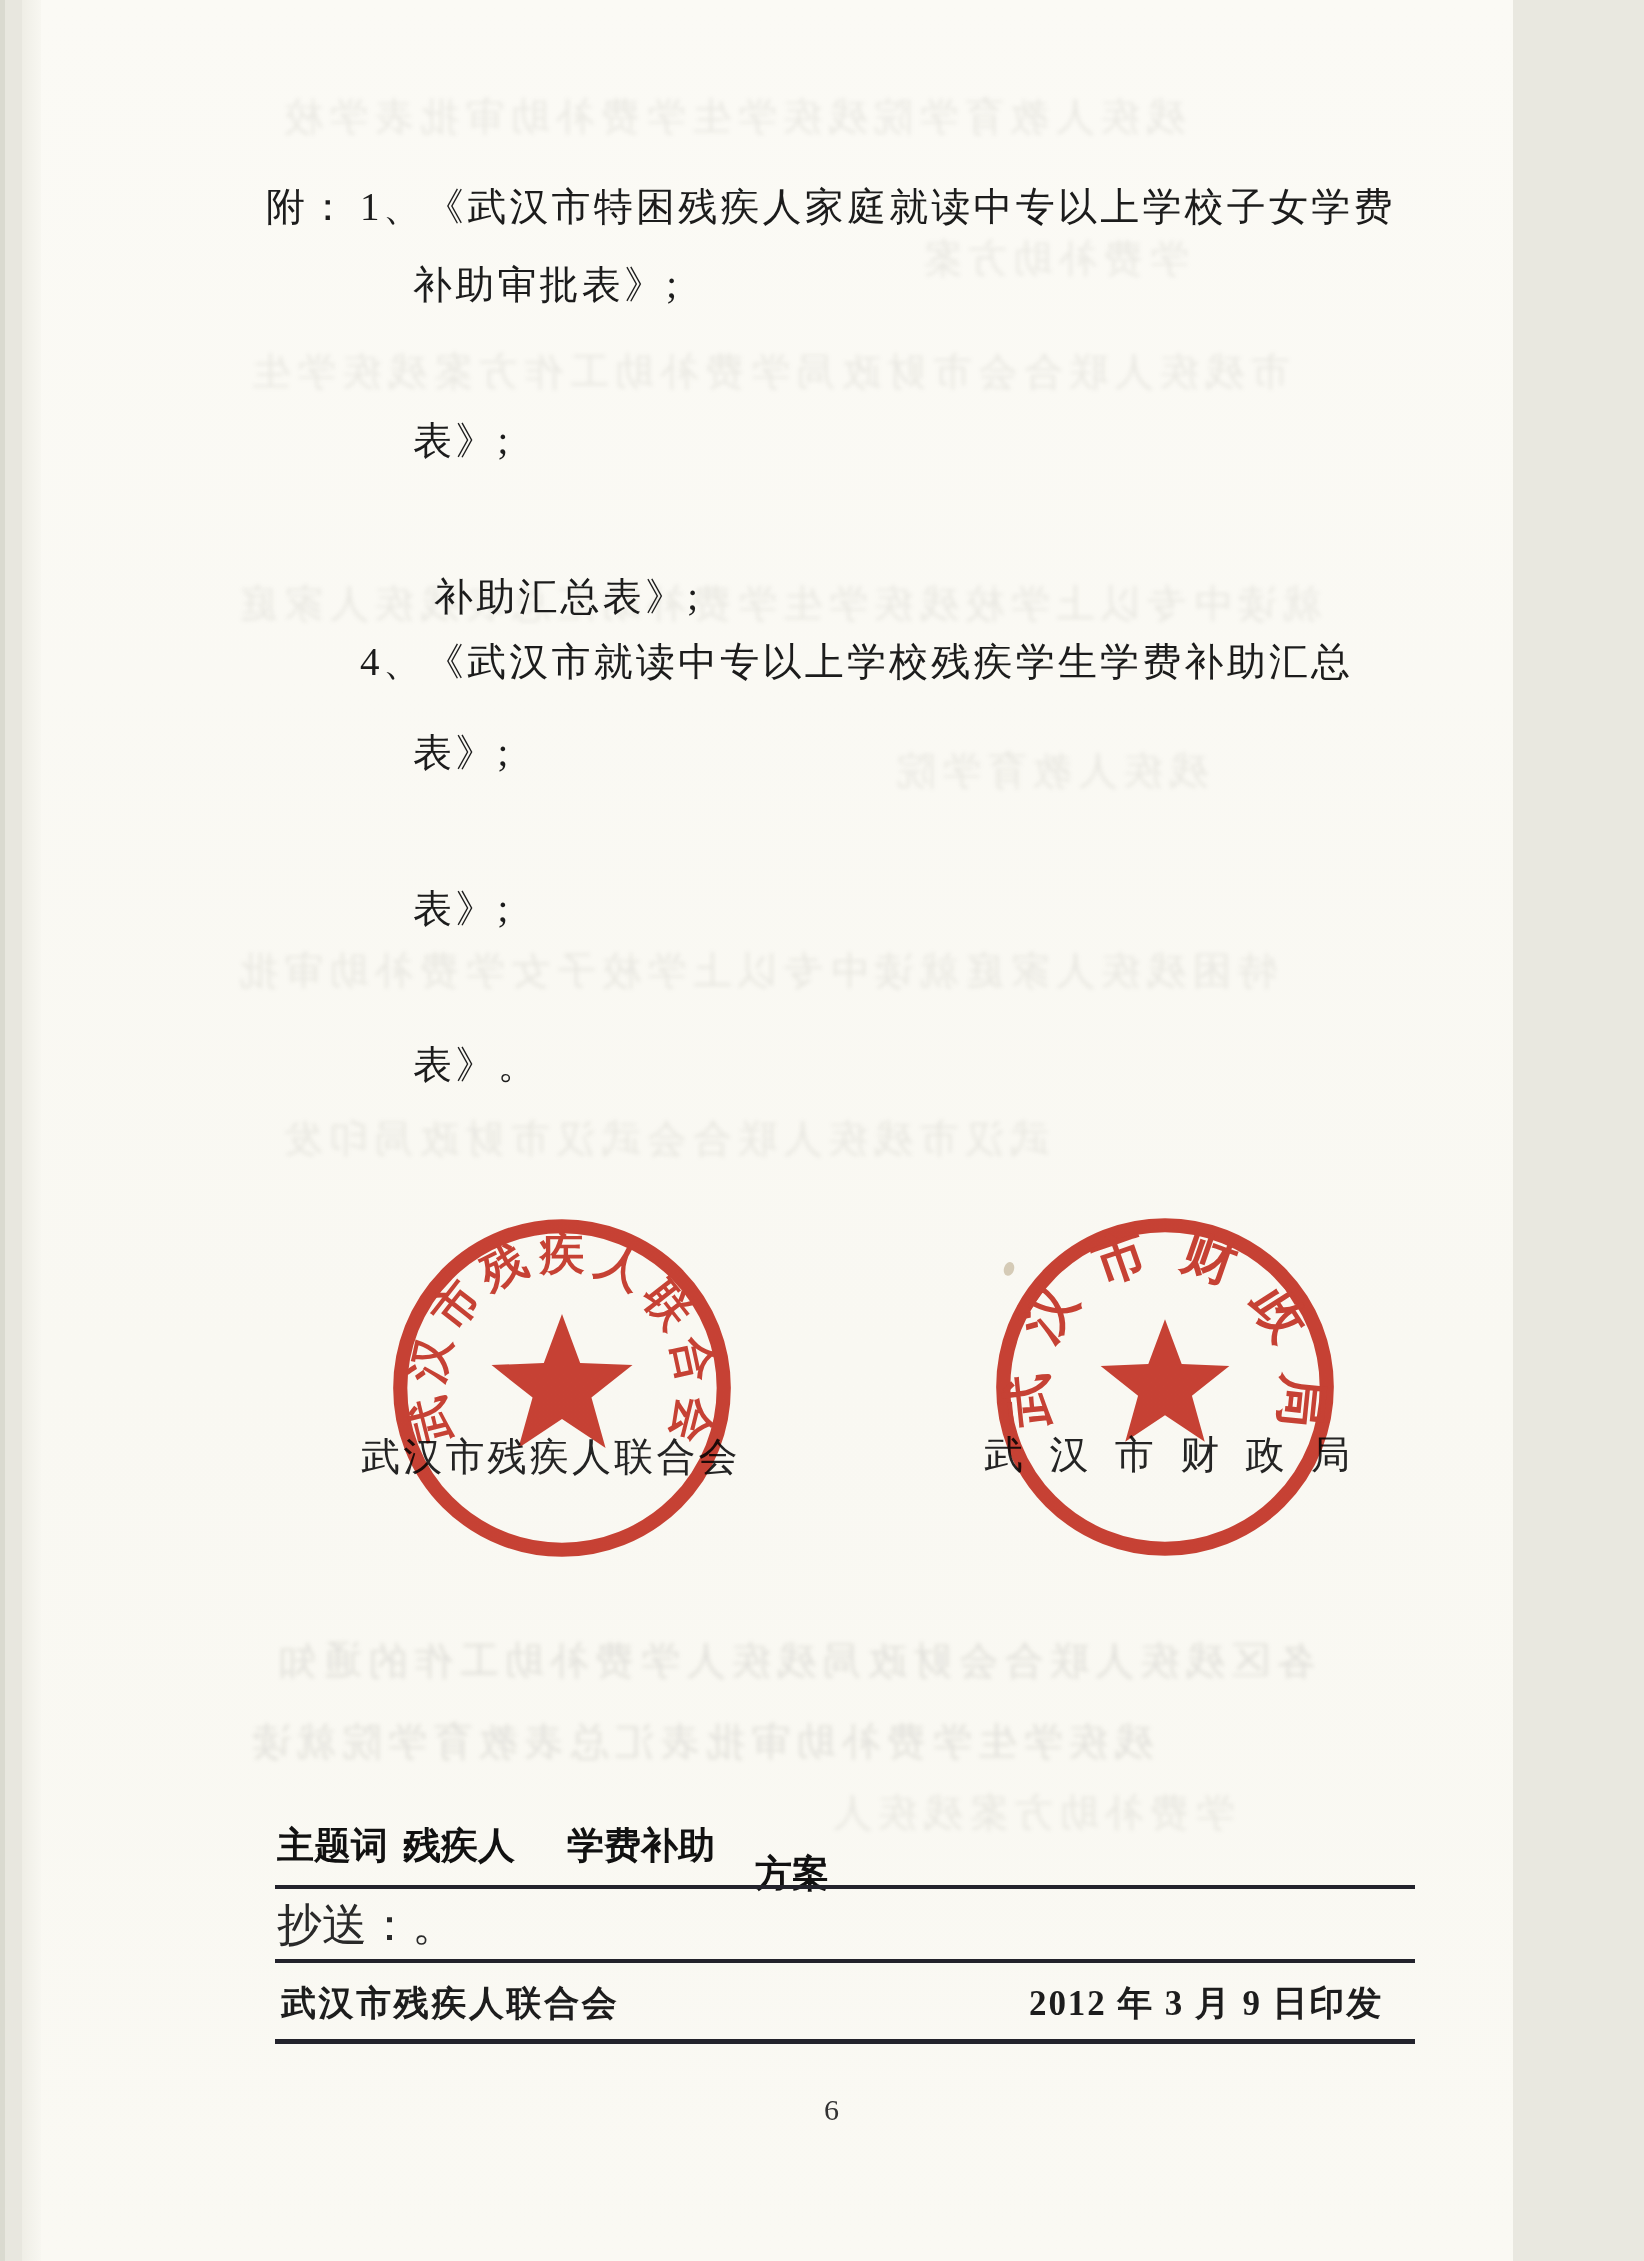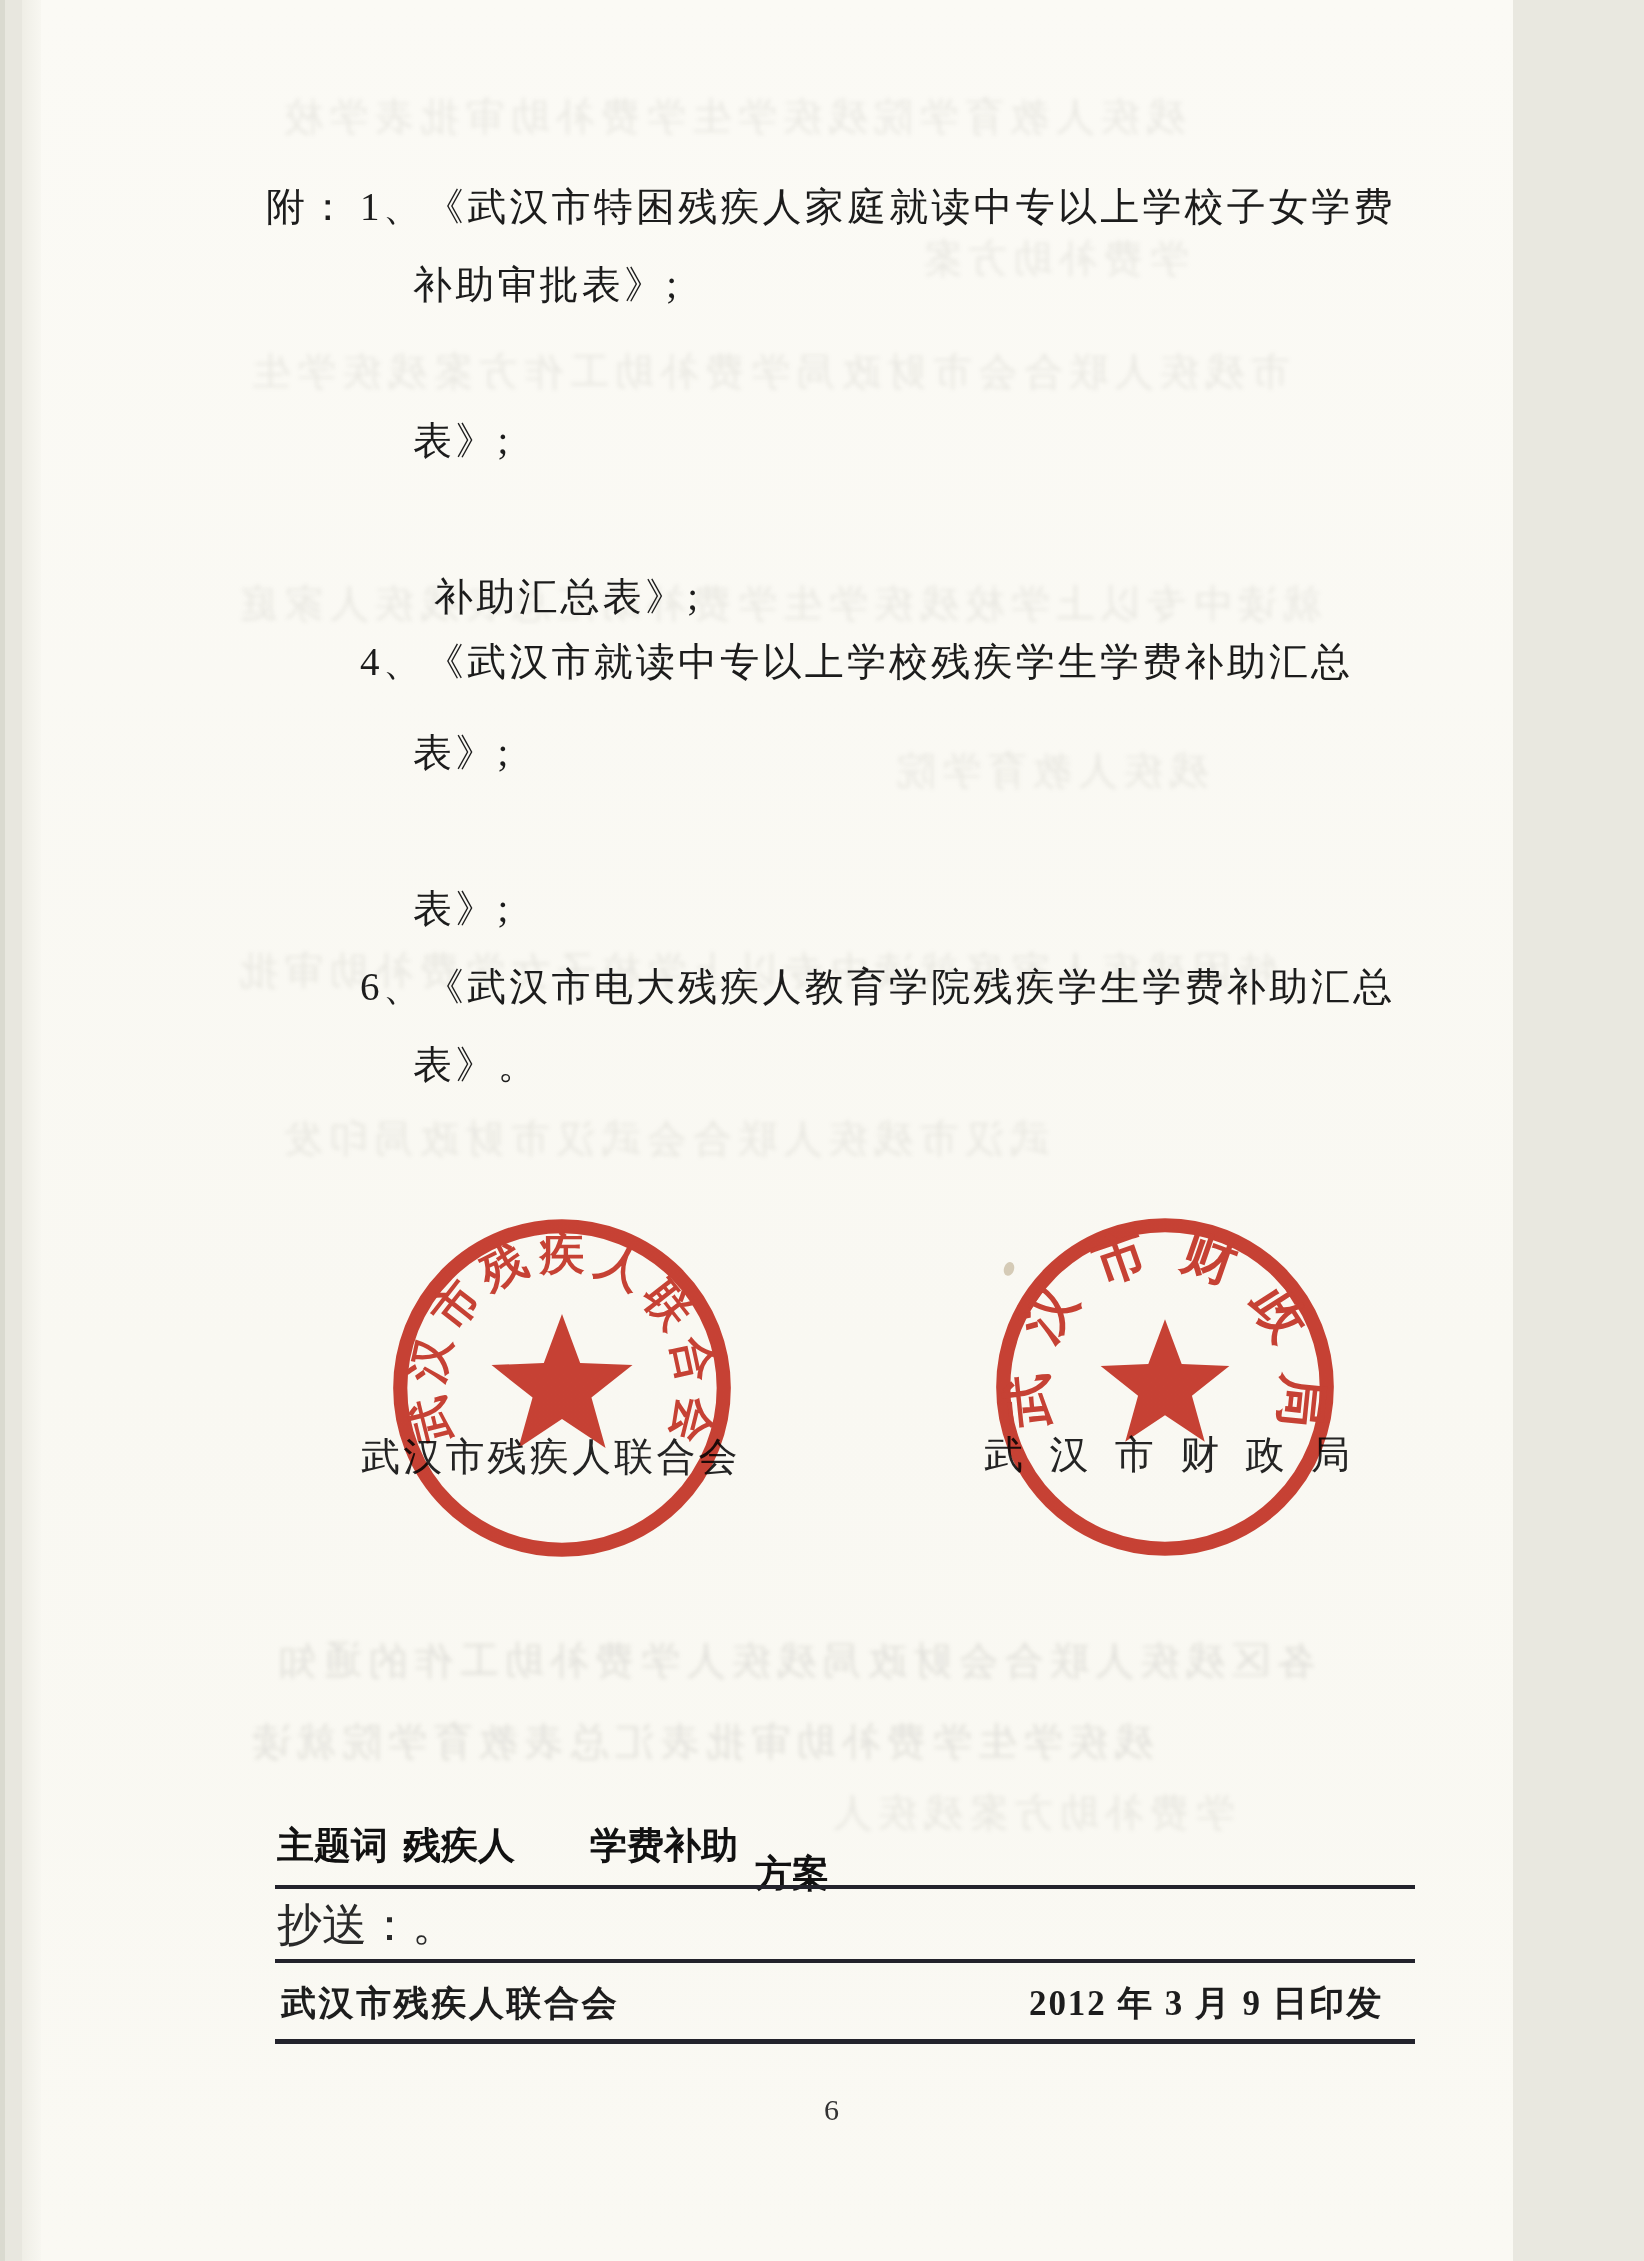--- a/index.html
+++ b/index.html
@@ -71,23 +71,20 @@
     <span>4、</span><span>《武汉市就读中专以上学校残疾学生学费补助汇总</span>
   </div>
   <div class="att-row" style="left:413px;top:733px;">
     <span>表》;</span>
   </div>
 
   <div class="att-row" style="left:413px;top:889px;">
     <span>表》;</span>
   </div>
 
-  <div class="att-row" style="left:360px;top:967px;">
-    <span>6、</span><span>《武汉市电大残疾人教育学院残疾学生学费补助汇总</span>
-  </div>
   <div class="att-row" style="left:413px;top:1045px;">
     <span>表》。</span>
   </div>
 
   <div class="seal-label left" style="left:361px;top:1437px;">武汉市残疾人联合会</div>
   <div class="seal-label right" style="left:984px;top:1435px;">武汉市财政局</div>
 
   <svg class="seal" style="left:388px;top:1214px;" width="348" height="348" viewBox="0 0 540 540">
     <circle cx="270" cy="270" r="251" fill="none" stroke="#c8392b" stroke-width="22"></circle>
     <polygon fill="#c8392b" points="270,155 241.8,231.2 160.6,234.5 224.3,284.8 202.4,363 270,318 337.6,363 315.7,284.8 379.4,234.5 298.2,231.2"></polygon>
@@ -103,21 +100,21 @@
     <path id="sealArcR" d="M 96.2 333.3 A 185 185 0 1 1 443.8 333.3" fill="none"></path>
     <text font-size="82" fill="#c8392b">
       <textPath href="#sealArcR" startOffset="50%" text-anchor="middle" textLength="700" lengthAdjust="spacing">武汉市财政局</textPath>
     </text>
   </svg>
 
   <div class="speck"></div>
 
   <span class="subject-span" style="left:277px;top:1827px;">主题词：</span>
   <span class="subject-span" style="left:404px;top:1827px;">残疾人</span>
-  <span class="subject-span" style="left:590px;top:1827px;">学费补助</span>
+  <span class="subject-span" style="left:567px;top:1827px;">学费补助</span>
   <span class="subject-span" style="left:755px;top:1827px;margin-top:28px;">方案</span>
 
   <div class="rule" style="top:1885px;height:3.9px;"></div>
 
   <div class="cc-row">抄送：。</div>
 
   <div class="rule" style="top:1959px;height:3.9px;"></div>
 
   <div class="colophon-issuer">武汉市残疾人联合会</div>
   <div class="colophon-date">2012 年 3 月 9 日印发</div>

